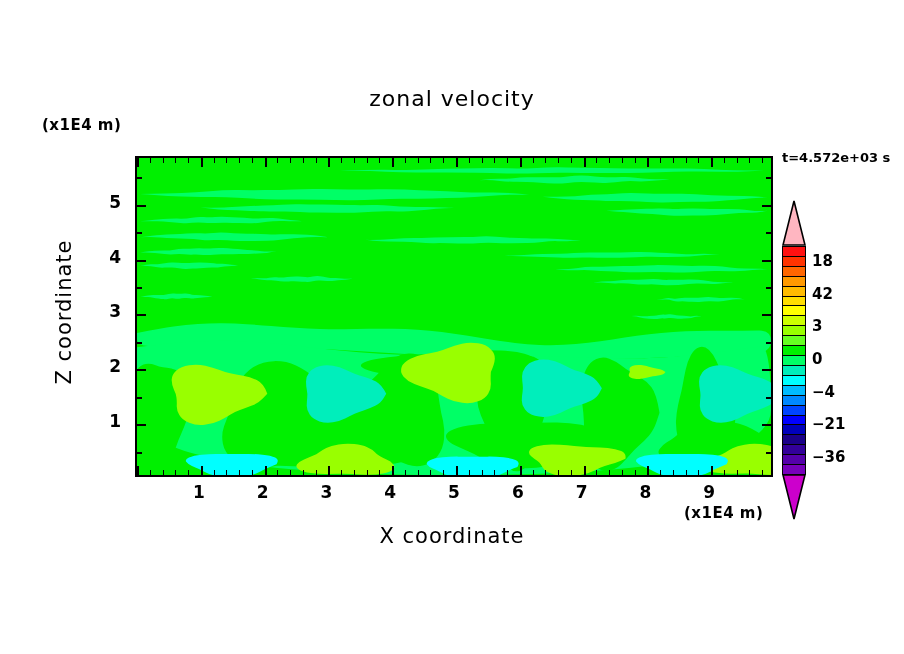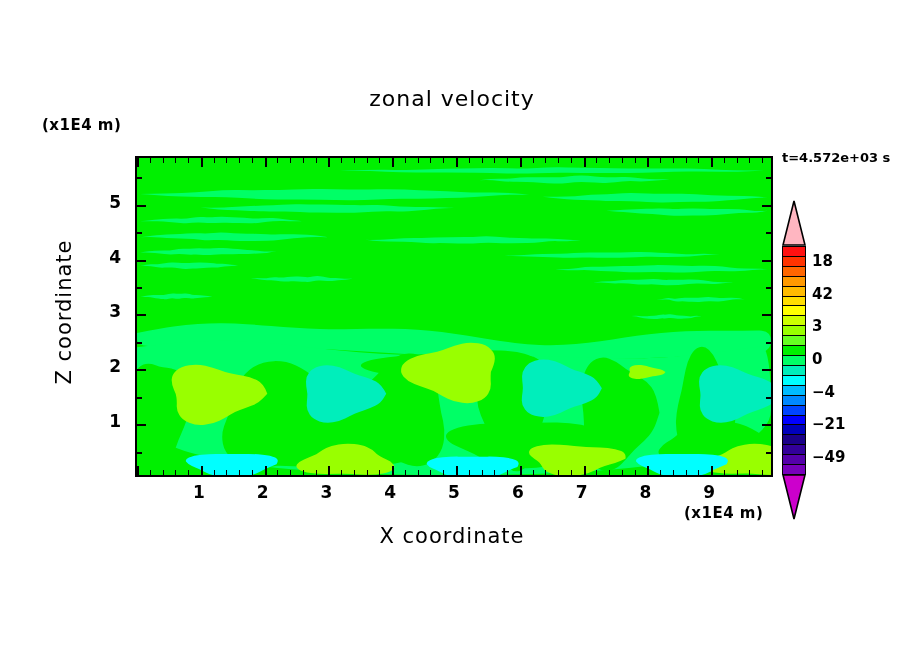--- a/index.html
+++ b/index.html
@@ -290,14 +290,14 @@
       <polygon points="12,45 23,1 1,1" fill="#cc00cc" stroke="#000" stroke-width="1.6"></polygon>
     </svg>
   </div>
 <div id="cblabels">
     <div class="cblab" style="top: 262.286px;">18</div>
     <div class="cblab" style="top: 294.857px;">42</div>
     <div class="cblab" style="top: 327.429px;">3</div>
     <div class="cblab" style="top: 360px;">0</div>
     <div class="cblab" style="top: 392.571px;">−4</div>
     <div class="cblab" style="top: 425.143px;">−21</div>
-    <div class="cblab" style="top: 457.714px;">−49</div>
+    <div class="cblab" style="top: 457.714px;">−36</div>
   </div>
 
 </body></html>

